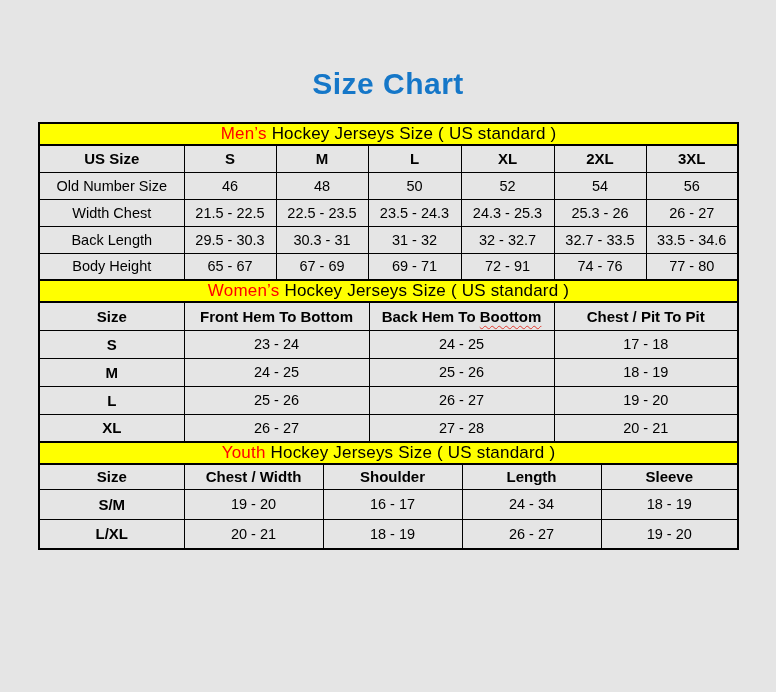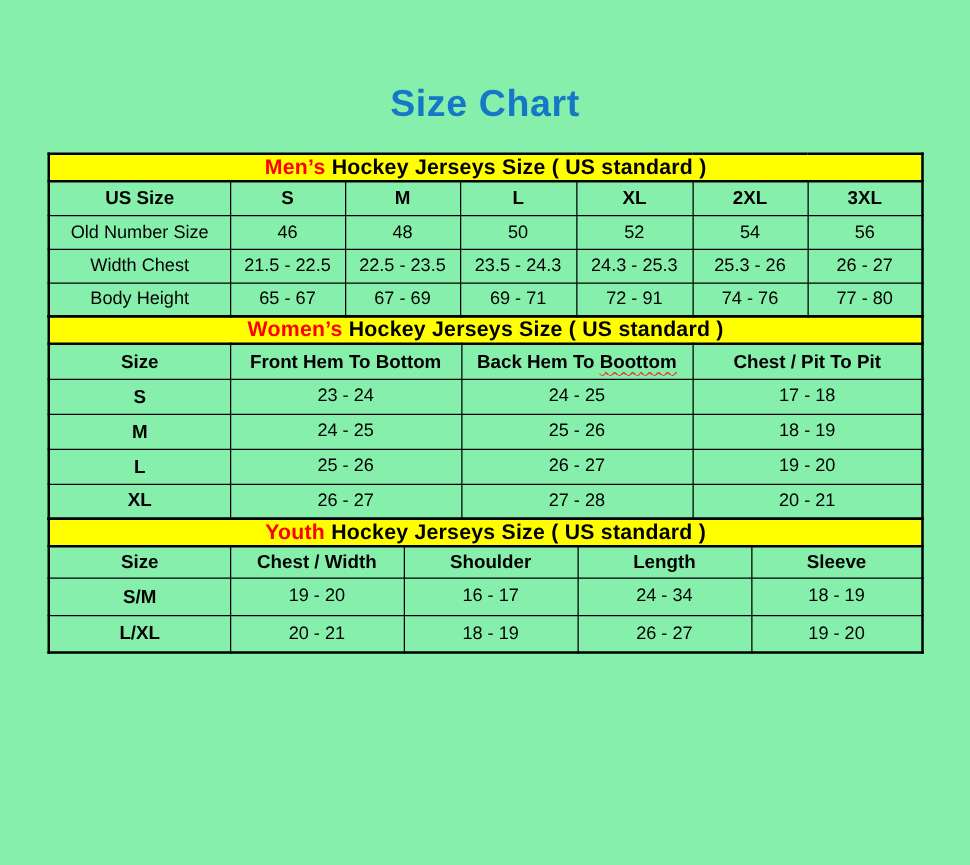--- a/index.html
+++ b/index.html
@@ -1,18 +1,18 @@
 <!DOCTYPE html>
 <html><head>
 <meta charset="utf-8">
 <style>
   * { margin:0; padding:0; box-sizing:border-box; }
   html,body { background:#ffffff; }
   .page {
-    position:relative; width:776px; height:692px; background:#86efac;
+    position:relative; width:776px; height:692px; background:#e5e5e5;
     font-family:"Liberation Sans","DejaVu Sans",sans-serif; color:#000;
     overflow:hidden;
     padding-left:15px;
   }
   .title {
     position:absolute; top:64px; left:0; width:776px;
     text-align:center; font-size:30px; font-weight:bold; color:#1577c8;
     line-height:40px; letter-spacing:0.5px;
   }
   .tables { position:absolute; top:122px; left:38px; width:699px; }
@@ -20,21 +20,21 @@
     border-collapse:collapse; width:699px; table-layout:fixed;
     border:2px solid #000;
   }
   table + table { margin-top:-2px; }
   td {
     border:1px solid #000; text-align:center; vertical-align:middle;
     font-size:14.5px; padding:0 2px; overflow:hidden; white-space:nowrap;
   }
   tr.band td {
     background:#ffff00; border:2px solid #000;
-    font-size:17px; font-weight:bold; height:20px; letter-spacing:0.2px;
+    font-size:17px; font-weight:normal; height:20px; letter-spacing:0.2px;
   }
   .hl { color:#ff0000; }
   tr.cols td { font-weight:bold; font-size:15px; }
   .mens tr.cols td { height:27px; }
   .mens tr.data td { height:27px; }
   .womens tr.cols td { height:28px; }
   .womens tr.data td { height:28px; }
   .youth tr.cols td { height:25px; }
   .youth tr.data td { height:30px; }
   td.bold-label { font-weight:bold; font-size:15px; }
@@ -90,20 +90,29 @@
       <tr class="data">
         <td>Width Chest</td>
         <td>21.5 - 22.5</td>
         <td>22.5 - 23.5</td>
         <td>23.5 - 24.3</td>
         <td>24.3 - 25.3</td>
         <td>25.3 - 26</td>
         <td>26 - 27</td>
       </tr>
       <tr class="data">
+        <td>Back Length</td>
+        <td>29.5 - 30.3</td>
+        <td>30.3 - 31</td>
+        <td>31 - 32</td>
+        <td>32 - 32.7</td>
+        <td>32.7 - 33.5</td>
+        <td>33.5 - 34.6</td>
+      </tr>
+      <tr class="data">
         <td>Body Height</td>
         <td>65 - 67</td>
         <td>67 - 69</td>
         <td>69 - 71</td>
         <td>72 - 91</td>
         <td>74 - 76</td>
         <td>77 - 80</td>
       </tr>
     </tbody>
       </table>

